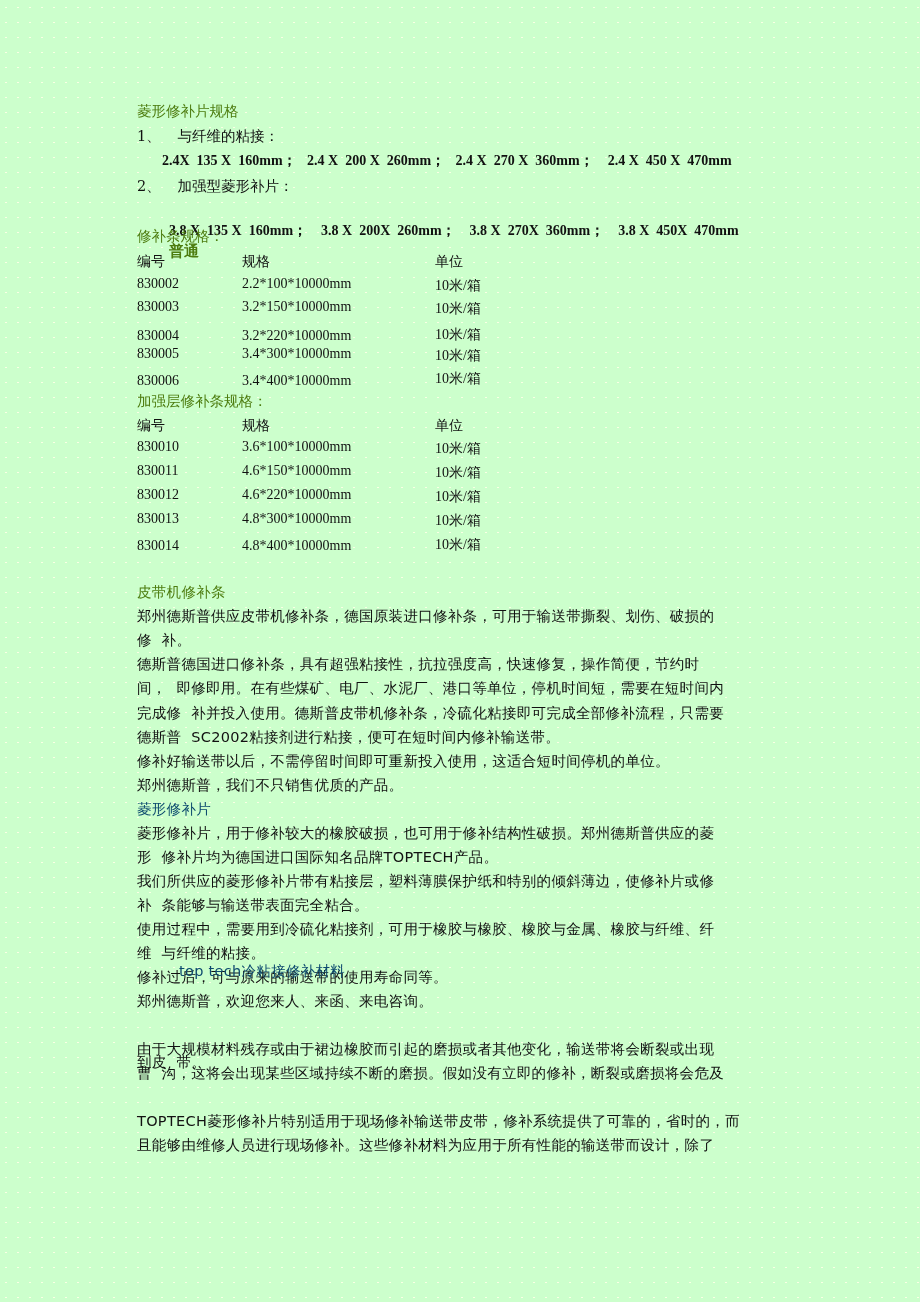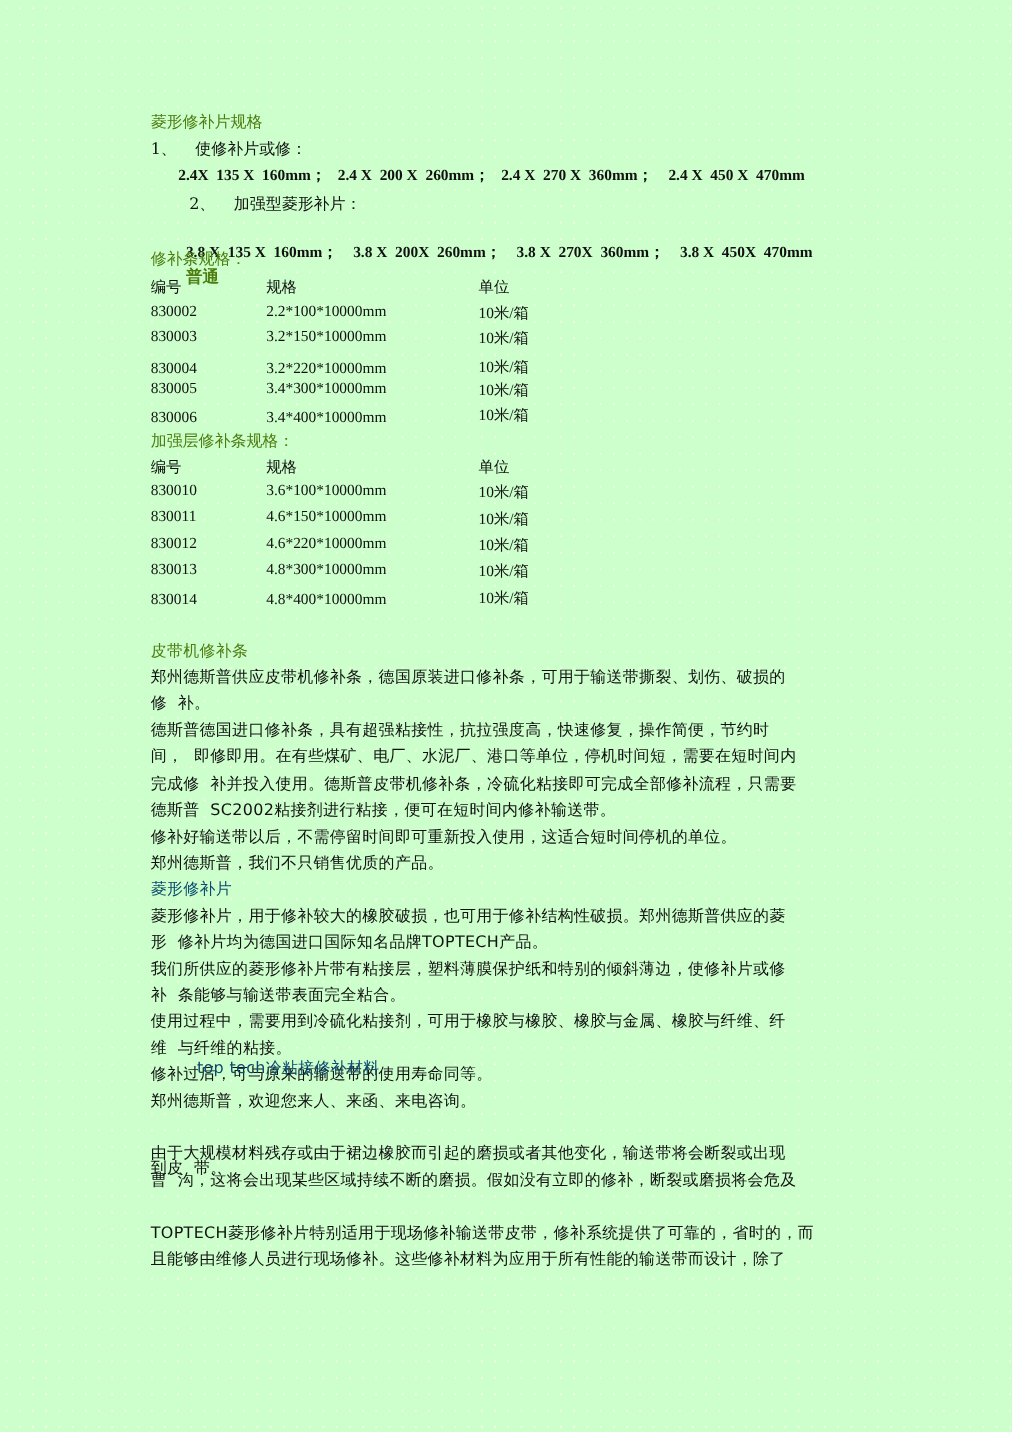--- a/index.html
+++ b/index.html
@@ -49,25 +49,25 @@
     font-weight: bold;
   }
 </style>
 </head>
 <body>
 
 <div class="line red" style="top:101px;">菱形修补片规格</div>
 
 <div class="line" style="top:126px;">
   <span class="num-label">1、</span>
-  <span>使修补片或修：</span>
+  <span>与纤维的粘接：</span>
 </div>
 <div class="line indent spec" style="top:151px; white-space:pre;">2.4X  135 X  160mm；   2.4 X  200 X  260mm；   2.4 X  270 X  360mm；    2.4 X  450 X  470mm</div>
 
-<div class="line" style="top:176px;margin-left:35px;">
+<div class="line" style="top:176px;">
   <span class="num-label">2、</span>
   <span>加强型菱形补片：</span>
 </div>
 <div class="line indent spec" style="top:201px; white-space:pre;">
   <span>3.8 X  135 X  160mm；    3.8 X  200X  260mm；    3.8 X  270X  360mm；    3.8 X  450X  470mm</span>
   <span class="red" style="font-family:'DejaVu Sans',sans-serif; font-size:15px;">普通</span>
 </div>
 
 <div class="line red" style="top:226px;">修补条规格：</div>
 

